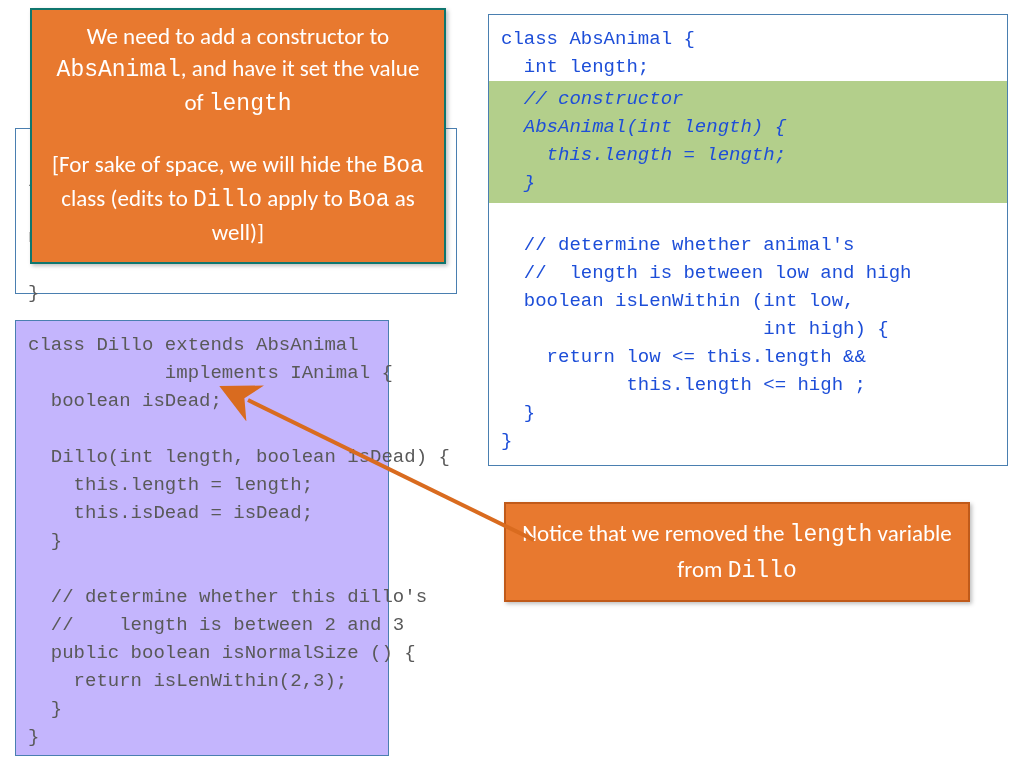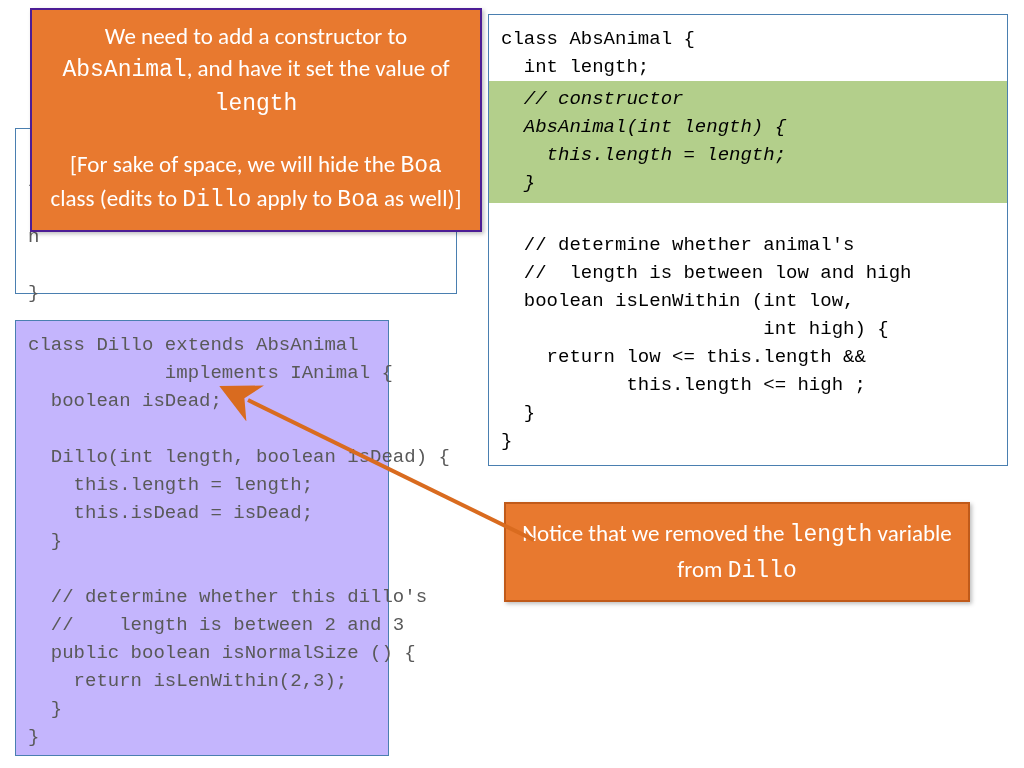--- a/index.html
+++ b/index.html
@@ -28,23 +28,23 @@
     line-height: 28px;
     color: #595959;
     white-space: pre;
   }
 
   
   .callout-top {
     position: absolute;
     left: 30px;
     top: 8px;
-    width: 452px;
+    width: 416px;
     background: #e8792f;
-    border: 2px solid #4c1d95;
+    border: 2px solid #0f766e;
     color: #fff;
     text-align: center;
     font-size: 23px;
     line-height: 32px;
     padding: 10px 14px 14px 14px;
     box-shadow: 2px 2px 4px rgba(0,0,0,0.25);
   }
   .callout-top .code { font-family: Consolas, "Courier New", monospace; }
 
   
@@ -67,21 +67,21 @@
   .abs-box {
     position: absolute;
     left: 488px;
     top: 14px;
     width: 520px;
     height: 452px;
     border: 1px solid #4a7fb0;
     background: #fff;
     font-size: 19px;
     line-height: 28px;
-    color: #000000;
+    color: #1d4ed8;
   }
   .abs-box .seg { padding: 0 12px; white-space: pre; }
   .abs-box .top-pad { padding-top: 10px; }
   .abs-box .bot-pad { padding-bottom: 10px; }
   .hl {
     background: #b3cf8b;
     margin: 0;
     padding: 4px 12px 6px 12px;
     white-space: pre;
     font-style: italic;

